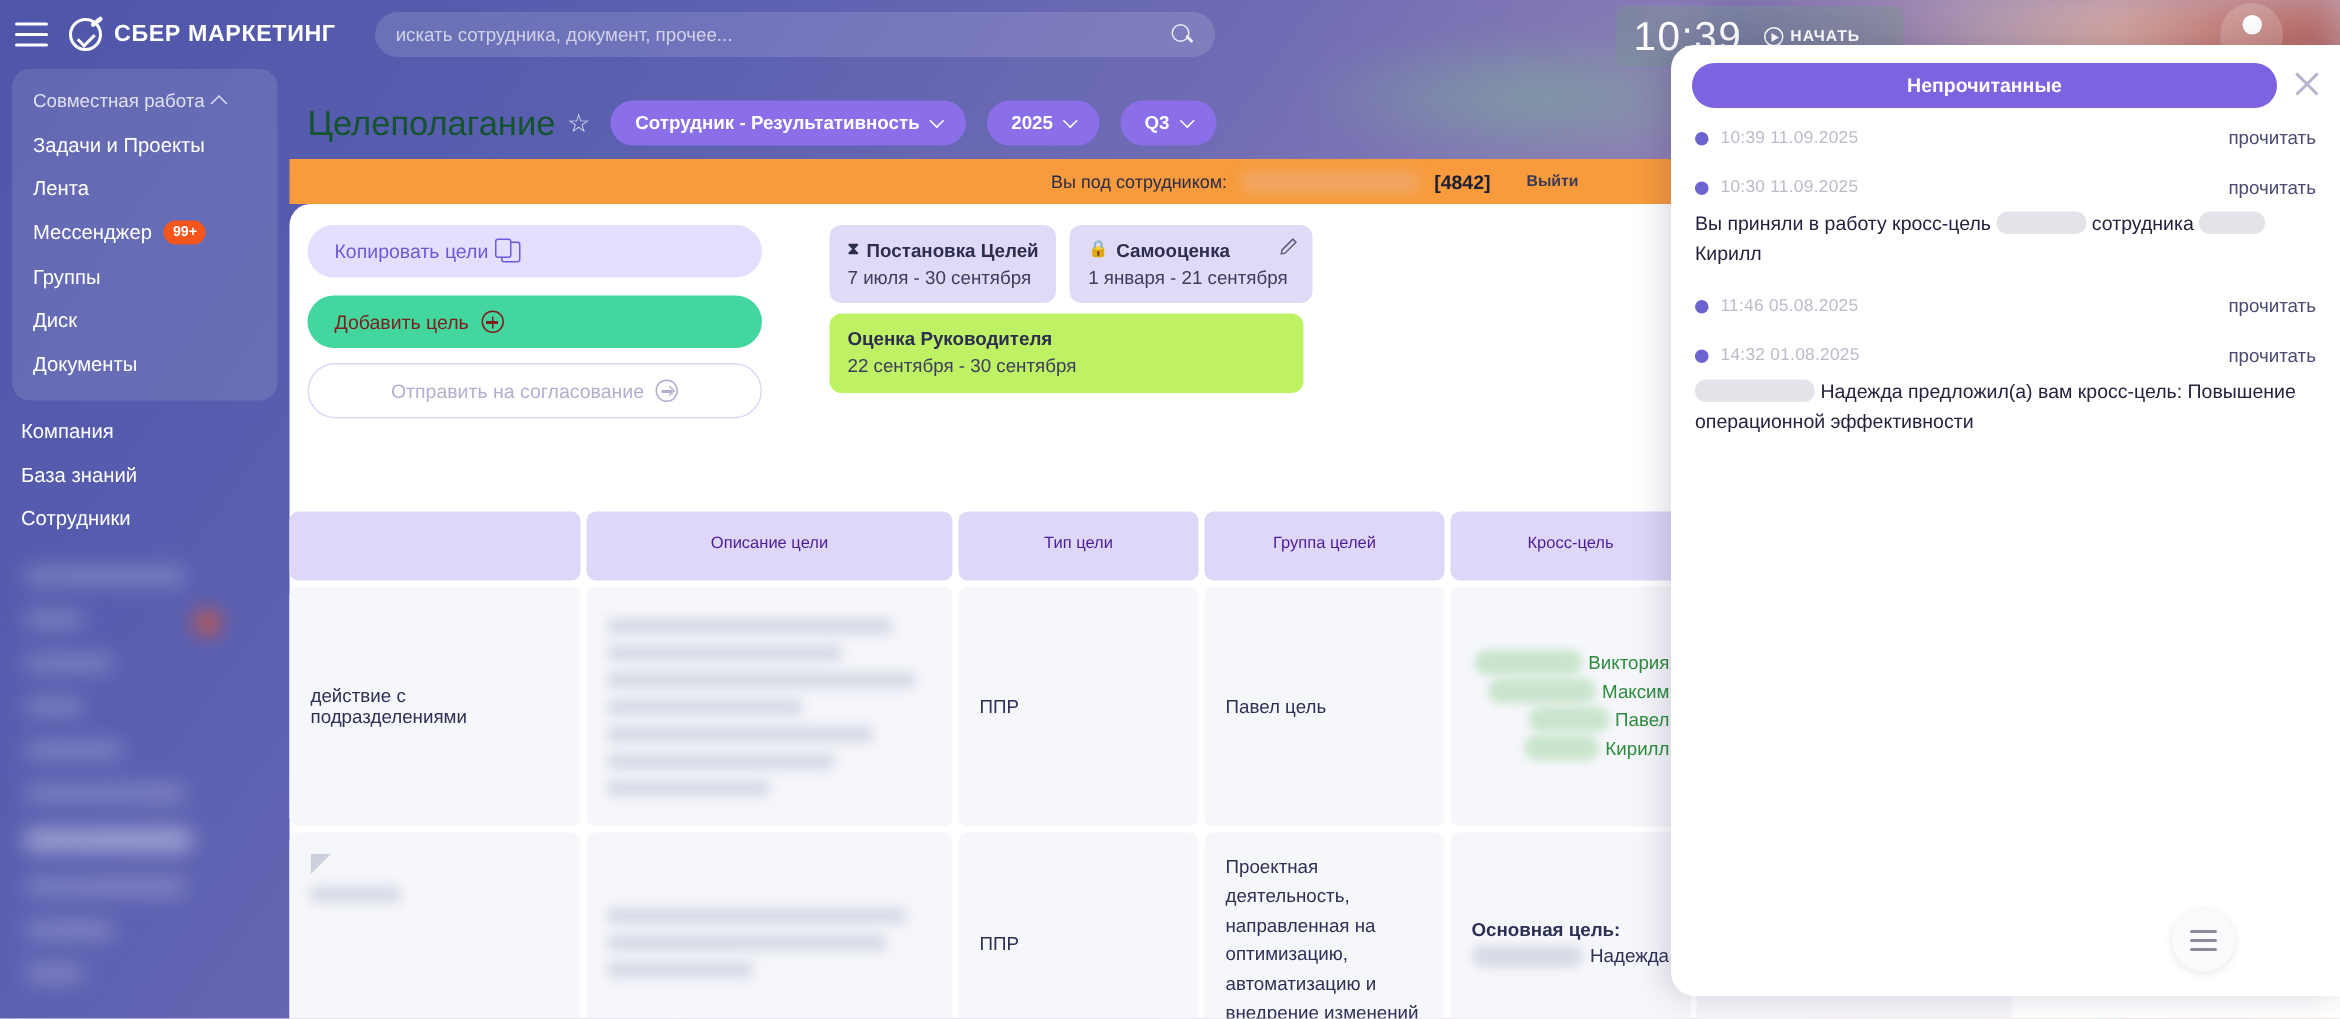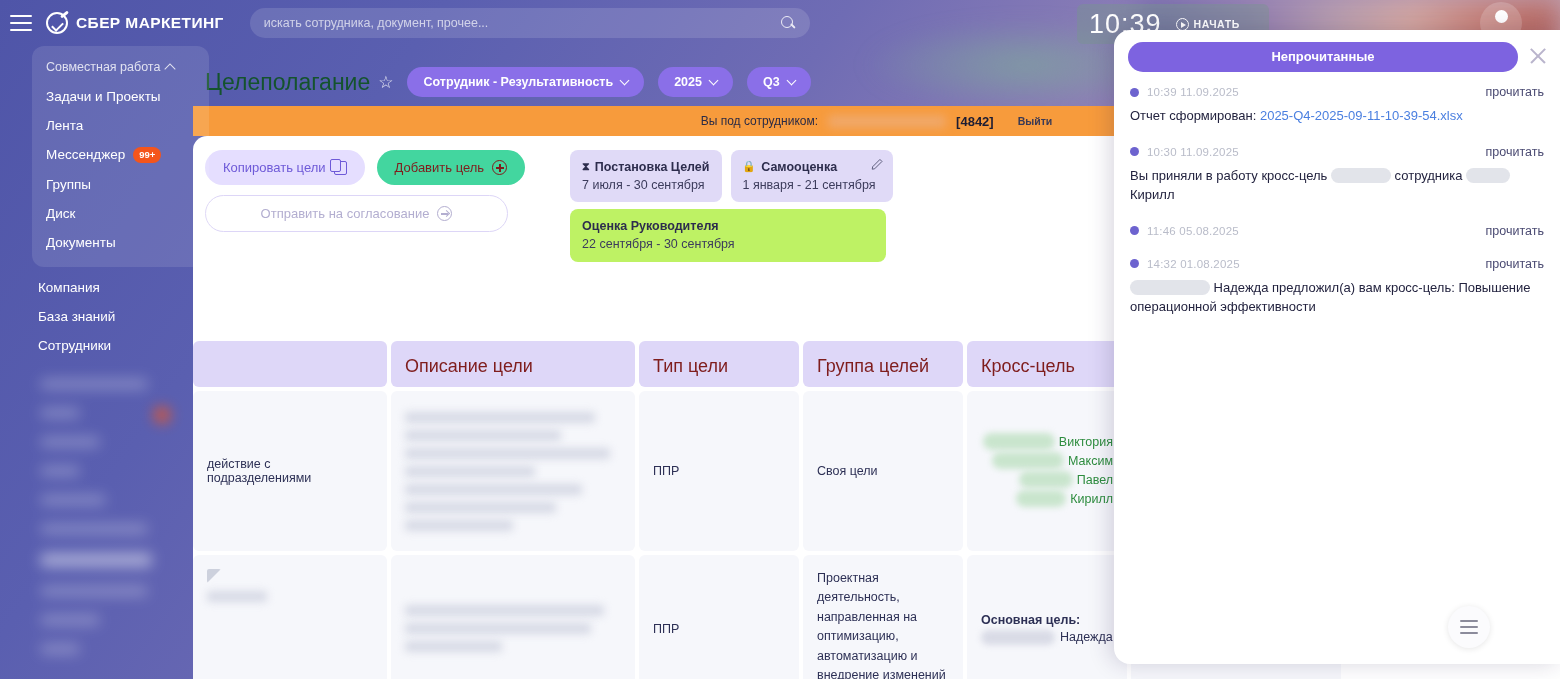--- a/index.html
+++ b/index.html
@@ -91,21 +91,20 @@
     display: flex; align-items: flex-end; justify-content: center; overflow: hidden;
   }
   .avatar::before { content:""; width:13px; height:13px; border-radius:50%; background:#fff;
     position:absolute; top:8px; }
   .avatar::after { content:""; width:24px; height:14px; border-radius:12px 12px 0 0; background:#fff; }
 
   
   .sidebar {
     position: absolute; left: 0; top: 46px; width: 193px; height: 633px;
     z-index: 4;
-    margin-left: 24px;
   }
   .side-card {
     margin: 0 8px; padding: 8px 0 10px;
     background: rgba(255,255,255,.11); border-radius: 12px;
   }
   .side-group-title {
     color: rgba(255,255,255,.8); font-size: 12.5px; padding: 6px 14px 8px;
     display: flex; align-items: center; gap: 6px; cursor: pointer;
   }
   .chev-up { width: 8px; height: 8px; border-left: 1.6px solid rgba(255,255,255,.8);
@@ -149,21 +148,21 @@
     filter: blur(5px); border-radius: 3px; vertical-align: middle; }
   .imp-id { font-weight: bold; font-size: 13px; color:#1d1d33; }
   .imp-exit { font-size: 10.5px; color: #3a3a55; font-weight: bold; cursor: pointer; margin-left: 14px; }
 
   .panel {
     background: #fff; border-radius: 0 0 0 0; height: 545px; position: relative;
     border-top-left-radius: 14px;
   }
   .panel-top { display: flex; padding: 14px 12px 0; gap: 0; }
   .btncol { display: flex; flex-direction: column; gap: 10px; }
-  .btnrow { display: flex; gap: 12px; }
+  .btnrow { display: flex; gap: 12px; flex-direction: column; }
   .btn {
     border-radius: 20px; font-size: 13px; padding: 10px 18px; cursor: pointer;
     display: flex; align-items: center; gap: 8px; border: none; font-family: inherit;
   }
   .btn-copy { background: #e5deff; color: #6e5ad8; }
   .btn-add { background: #43d69f; color: #7f1d1d; }
   .btn-send { background: #fff; color: #b3aed0; border: 1.5px solid #ddd6f7;
     justify-content: center; width: 303px; }
   .ico-circle { width: 15px; height: 15px; border: 1.6px solid currentColor; border-radius: 50%;
     position: relative; }
@@ -193,22 +192,23 @@
 
   .side-tabs { position: absolute; right: 242px; top: 148px; display: flex; flex-direction: column; gap: 8px; z-index: 2;}
   .stab { background: #f1effb; color: #5b5b85; font-size: 12.5px; padding: 9px 14px;
     border-radius: 8px 0 0 8px; width: 120px; cursor: pointer; }
   .stab.act { background: #ddd5f6; }
 
   
   .tbl { position: absolute; left: 0; top: 205px; width: 1367px; }
   .trow { display: flex; gap: 4px; margin-bottom: 4px; }
   .th {
-    background: #ded7f8; color: #7f1d1d; font-size: 18px; padding: 16px 14px;
+    background: #ded7f8; color: #4c1d95; font-size: 11px; padding: 16px 14px;
     border-radius: 6px;
+    text-align: center;
   }
   .td {
     background: #f6f7fb; color: #2d3055; font-size: 12.5px; padding: 14px;
     border-radius: 6px; display: flex; align-items: center;
   }
   .c0 { width: 194px; } .c1 { width: 244px; } .c2 { width: 160px; }
   .c3 { width: 160px; } .c4 { width: 160px; } .c5 { width: 210px; }
   .h-row .th { height: 46px; padding-top: 15px; }
   .r1 .td { height: 160px; }
   .r2 .td { height: 147px; }
@@ -455,21 +455,21 @@
             <div class="bt-line" style="width:88%"></div>
             <div class="bt-line" style="width:72%"></div>
             <div class="bt-line" style="width:95%"></div>
             <div class="bt-line" style="width:60%"></div>
             <div class="bt-line" style="width:82%"></div>
             <div class="bt-line" style="width:70%"></div>
             <div class="bt-line" style="width:50%"></div>
           </div>
         </div>
         <div class="td c2">ППР</div>
-        <div class="td c3">Своя цели</div>
+        <div class="td c3">Павел цель</div>
         <div class="td c4" style="flex-direction:column;align-items:flex-end;justify-content:center;">
           <div class="tag">
             <span class="tag-blur"></span>
             <span class="tag-name">Виктория</span>
           </div>
           <div class="tag">
             <span class="tag-blur"></span>
             <span class="tag-name">Максим</span>
           </div>
           <div class="tag">
@@ -519,23 +519,20 @@
     <div class="seg-btn on">Непрочитанные</div>
   </div>
   <div class="close-x"></div>
 
   <div class="nitem">
     <div class="nhead">
       <span class="ndot"></span>
       <span class="ntime">10:39 11.09.2025</span>
       <span class="nread">прочитать</span>
     </div>
-    <div class="nbody">
-      <span>Отчет сформирован: </span><span class="nlink">2025-Q4-2025-09-11-10-39-54.xlsx</span>
-    </div>
   </div>
 
   <div class="nitem">
     <div class="nhead">
       <span class="ndot"></span>
       <span class="ntime">10:30 11.09.2025</span>
       <span class="nread">прочитать</span>
     </div>
     <div class="nbody">
       <span>Вы приняли в работу кросс-цель </span><span class="nmask"></span><span> сотрудника </span><span class="nmask w40"></span><span>Кирилл</span>

